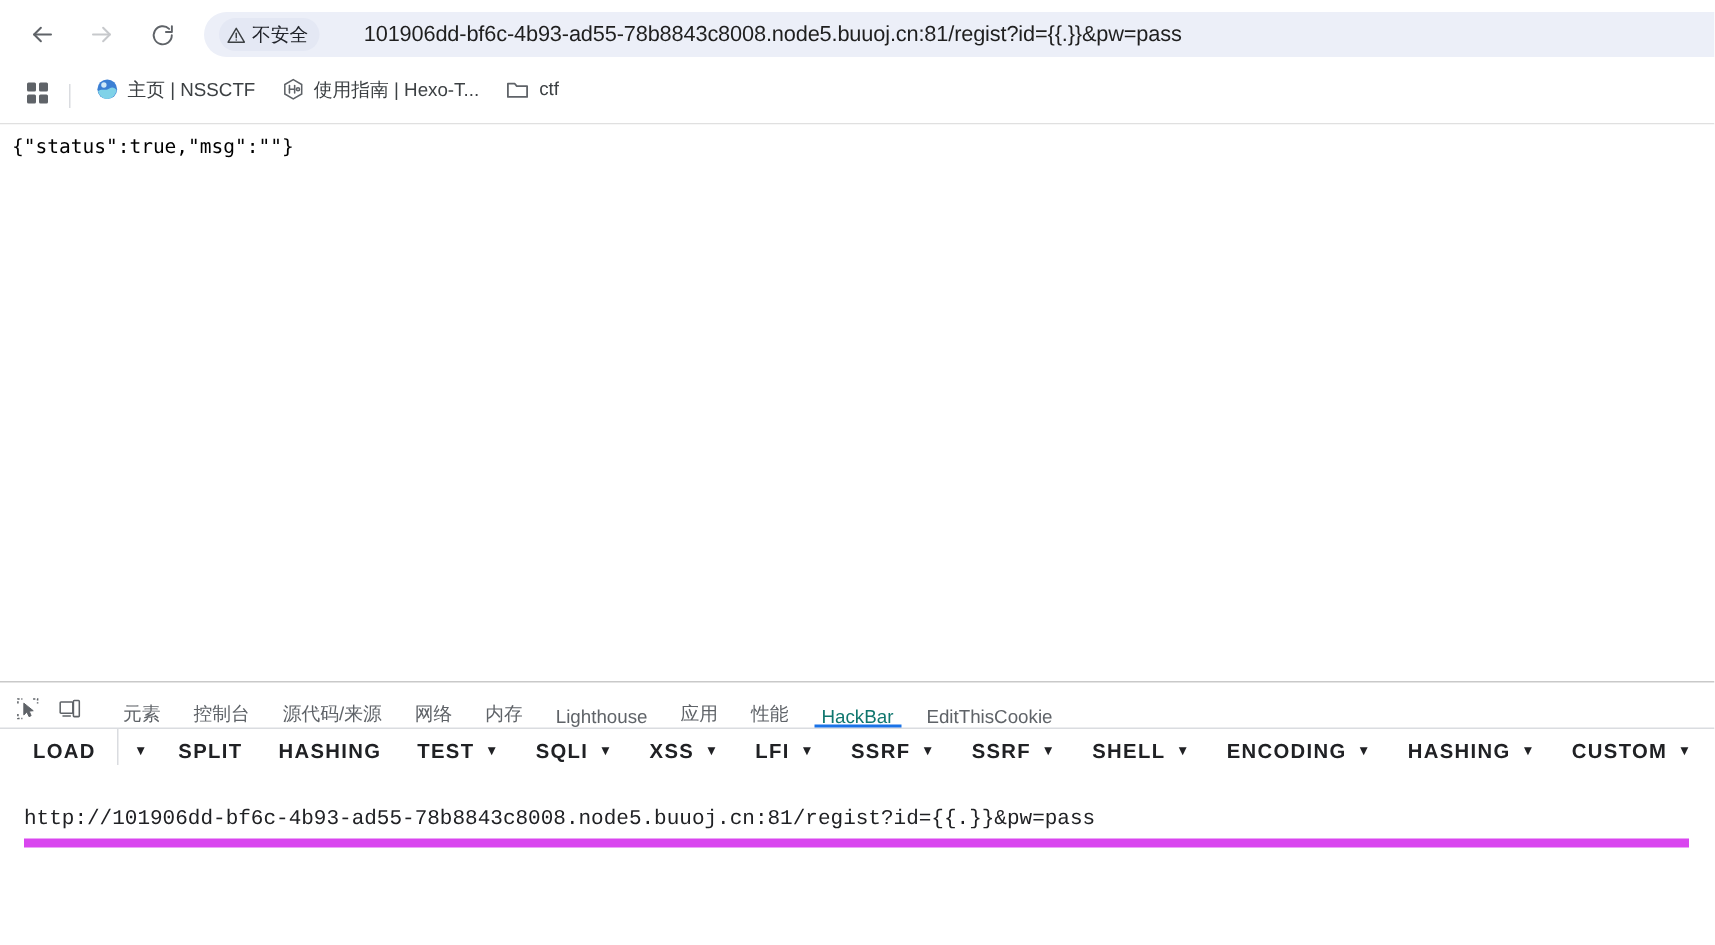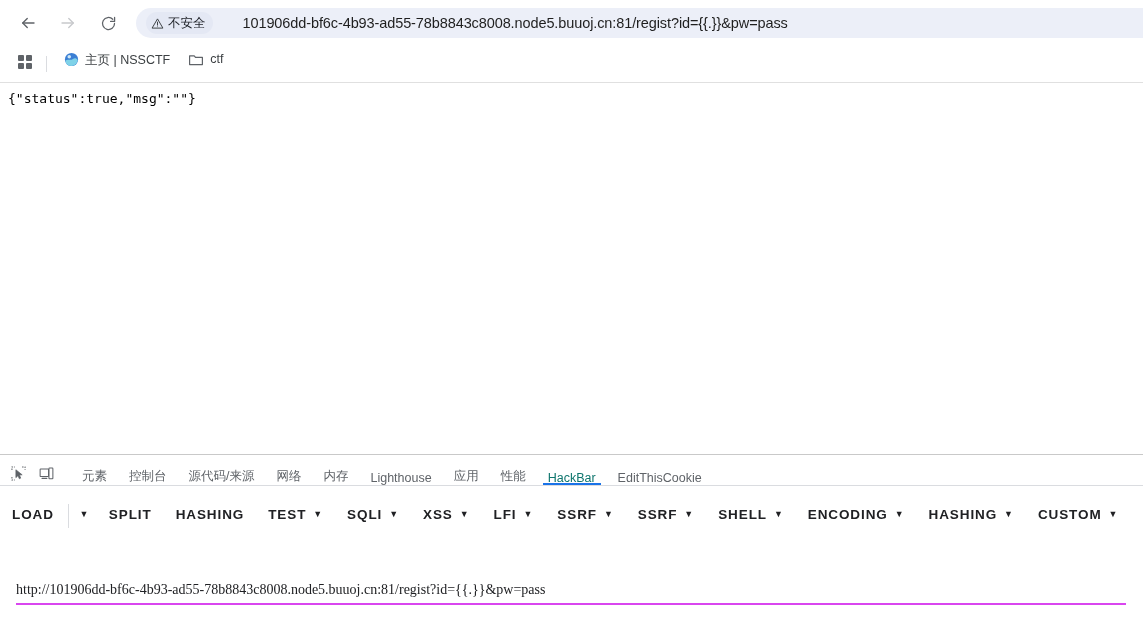--- a/index.html
+++ b/index.html
@@ -187,21 +187,22 @@
     right: 6px;
     bottom: 0;
     height: 2px;
     background: #1a73e8;
   }
 
   
   .hb-toolbar {
     height: 42px;
     display: flex;
-    align-items: flex-end;
+    align-items: flex-start;
+    padding-left: 10px;
     overflow: hidden;
     box-sizing: border-box;
     white-space: nowrap;
   }
   .hb-btn {
     display: flex;
     align-items: center;
     padding: 0 12px;
     height: 28px;
     font-size: 13.5px;
@@ -238,33 +239,32 @@
   .hb-field {
     padding: 10px 14px 0 16px;
   }
   .hb-field-label {
     font-size: 10.5px;
     color: #80868b;
     letter-spacing: 0.3px;
     margin-bottom: 6px;
   }
   .hb-field-input {
-    font-family: Liberation Serif, serif;
+    font-family: Liberation Mono, monospace;
     font-size: 14px;
     color: #202124;
     border: none;
-    border-bottom: 2px solid #d946ef;
+    border-bottom: 6px solid #d946ef;
     padding: 0 0 5px 0;
     width: 1110px;
     background: transparent;
     outline: none;
     display: block;
     white-space: nowrap;
     overflow: hidden;
-    margin-top: 44px;
   }
 </style>
 </head>
 <body>
 
 <div class="browser-toolbar">
 
   <div class="nav-btn">
     <span>
       <svg width="18" height="18" viewBox="0 0 24 24" fill="none" stroke="#5f6368" stroke-width="1.8" stroke-linecap="round" stroke-linejoin="round">
@@ -326,20 +326,32 @@
     <span class="bm-icon">
       <svg width="15" height="15" viewBox="0 0 16 16">
         <circle cx="8" cy="8" r="7" fill="#3b7fd4"></circle>
         <path d="M1.4 9.5 C4 7 7 9.5 9.5 7.5 C11.5 6 13.5 7 14.6 8.4 A7 7 0 0 1 8 15 A7 7 0 0 1 1.4 9.5 Z" fill="#7fd2e8"></path>
         <circle cx="5.6" cy="5" r="1.9" fill="#cfe8f7"></circle>
       </svg>
     </span>
     <span class="bm-label">主页 | NSSCTF</span>
   </div>
 
+  <div class="bm-item">
+    <span class="bm-icon">
+      <svg width="15" height="15" viewBox="0 0 16 16" fill="none" stroke="#5f6368" stroke-width="1.1">
+        <path d="M8 1.2 L14 4.6 L14 11.4 L8 14.8 L2 11.4 L2 4.6 Z"></path>
+        <line x1="5.3" y1="5.3" x2="5.3" y2="10.7" stroke-linecap="round"></line>
+        <line x1="5.3" y1="8" x2="9" y2="8" stroke-linecap="round"></line>
+        <line x1="9" y1="5.3" x2="9" y2="10.7" stroke-linecap="round"></line>
+        <circle cx="11.4" cy="8" r="1.1"></circle>
+      </svg>
+    </span>
+    <span class="bm-label">使用指南 | Hexo-T...</span>
+  </div>
 
   <div class="bm-item">
     <span class="bm-icon">
       <svg width="16" height="16" viewBox="0 0 16 16" fill="none" stroke="#5f6368" stroke-width="1.2" stroke-linejoin="round">
         <path d="M1.6 12.6 L1.6 3.8 L6.2 3.8 L7.5 5.4 L14.4 5.4 L14.4 12.6 Z"></path>
       </svg>
     </span>
     <span class="bm-label">ctf</span>
   </div>
 </div>

